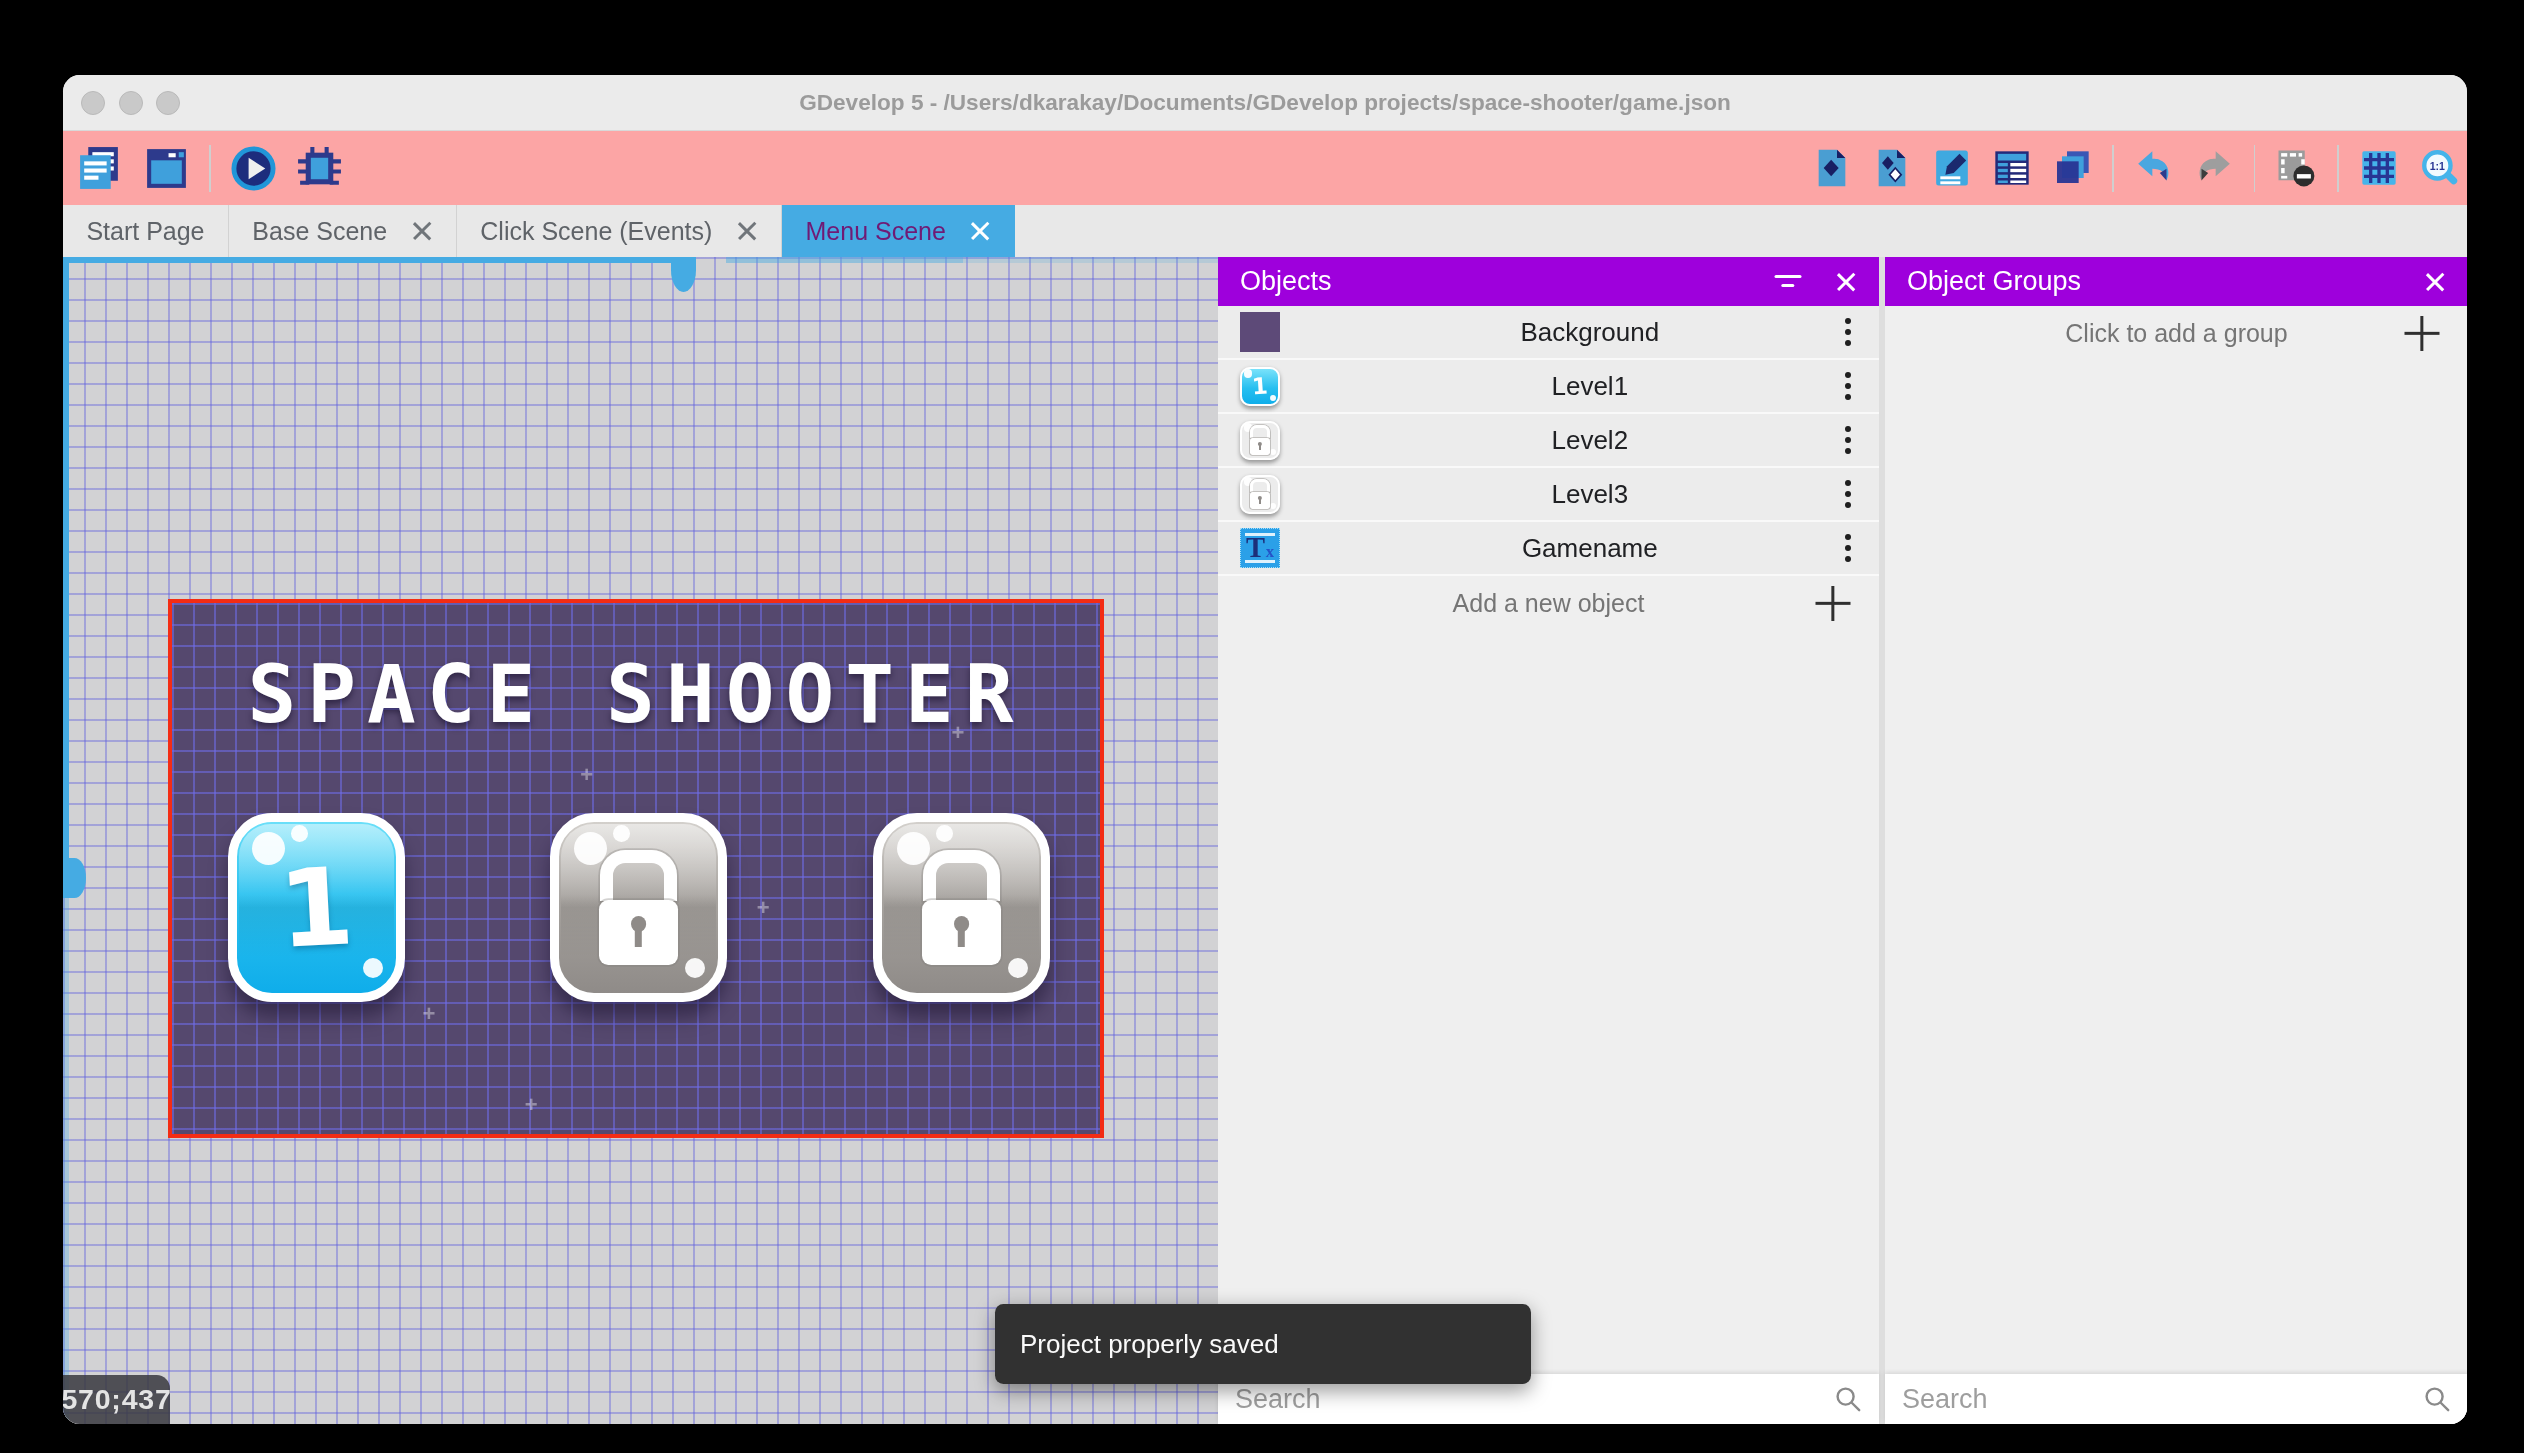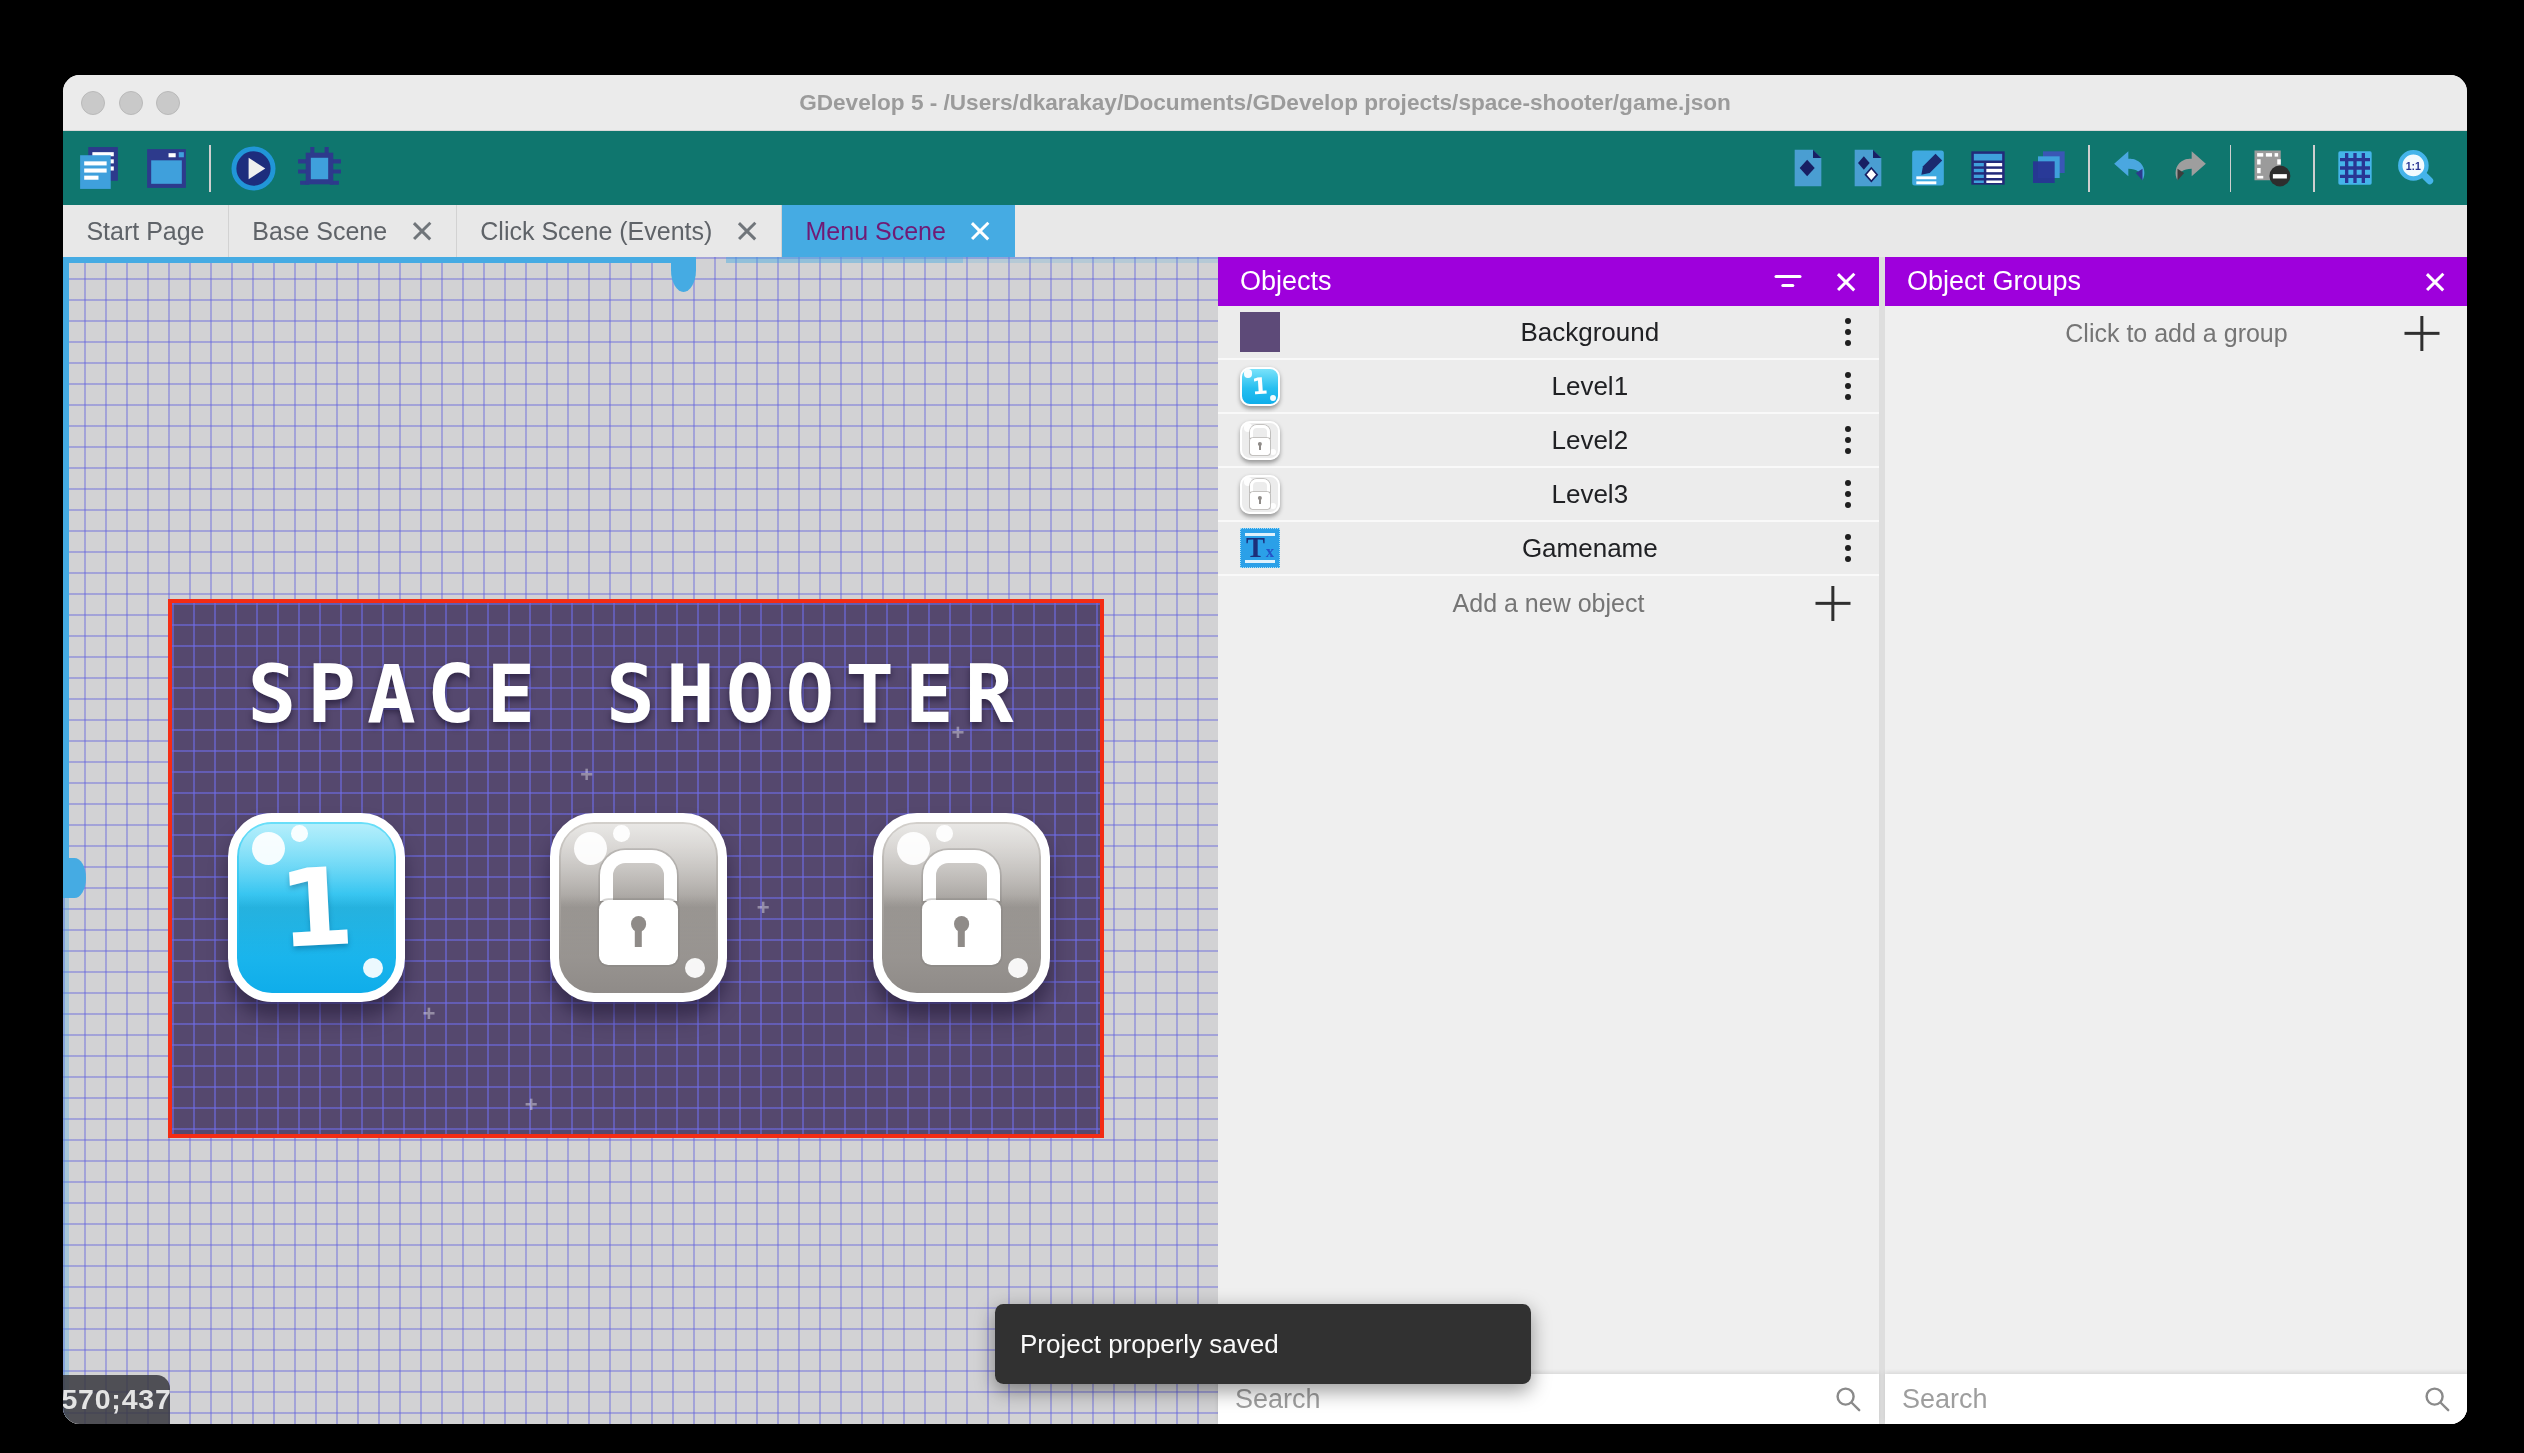--- a/index.html
+++ b/index.html
@@ -9,21 +9,21 @@
           border-radius:16.7px;overflow:hidden;box-shadow:0 33px 92px rgba(0,0,0,.9);}
 
   
   .titlebar{position:absolute;left:0;top:0;width:100%;height:55px;background:#ebebeb;border-bottom:0.8px solid #d8d8d8;}
   .traffic{position:absolute;left:18.4px;top:0;height:55px;display:flex;align-items:center;gap:13.4px;}
   .light{width:22px;height:22px;border-radius:50%;background:#c9c9c9;border:0.8px solid #b9b9b9;}
   .win-title{position:absolute;left:0;right:0;top:0;height:55px;display:flex;align-items:center;justify-content:center;
              font-size:22.6px;font-weight:bold;color:#9b9b9b;}
 
   
-  .toolbar{position:absolute;left:0;top:56px;width:100%;height:74px;background:#0f766e;}
+  .toolbar{position:absolute;left:0;top:56px;width:100%;height:74px;background:#fca5a5;padding-left:24px;}
   .tool-group{position:absolute;top:0;height:74px;display:flex;align-items:center;gap:18.4px;}
   .tool-group.left{left:11.7px;}
   .tool-group.right{right:30px;gap:20px;}
   .tool-btn{display:flex;align-items:center;justify-content:center;}
   .tool-sep{width:1.7px;height:47px;background:#cfcfcf;}
 
   
   .tabbar{position:absolute;left:0;top:130px;width:100%;height:52px;background:#e8e8e8;display:flex;}
   .tab{display:flex;align-items:center;padding:0 23.4px;font-size:25px;color:#5f6368;border-right:0.8px solid #d2d2d2;cursor:default;}
   .tab.active{background:var(--accent-blue);color:#701a75;border-right:none;}

